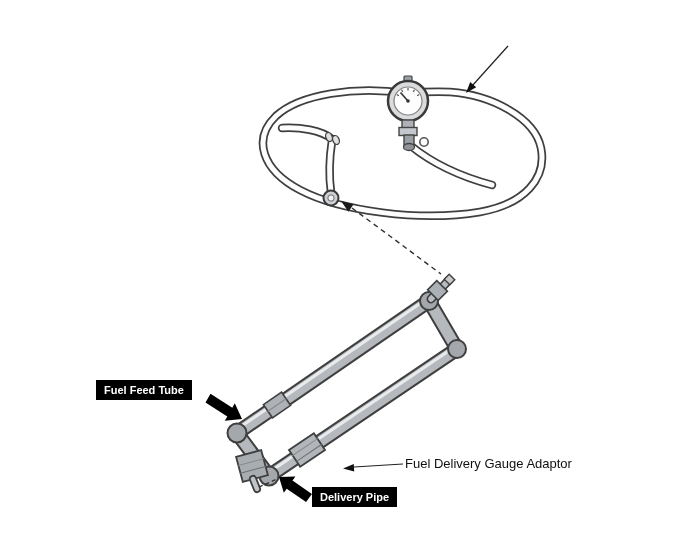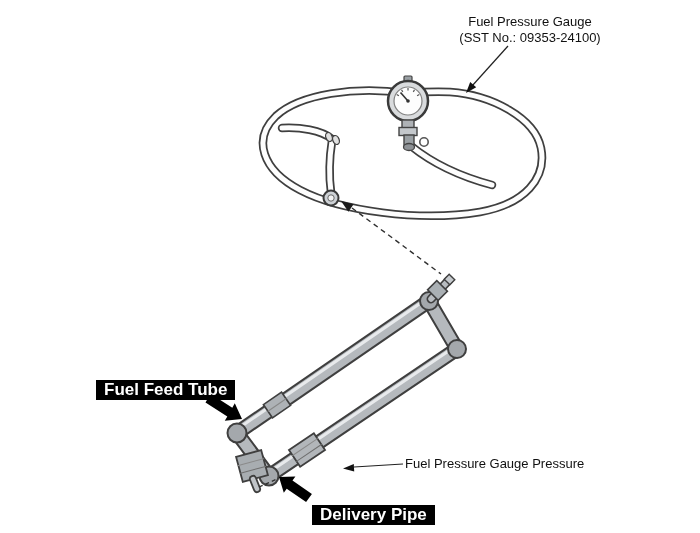--- a/index.html
+++ b/index.html
@@ -7,21 +7,21 @@
     position:relative;width:700px;height:533px;background:#ffffff;
     font-family:"Liberation Sans",sans-serif;overflow:hidden;
   }
   .diagram-svg{position:absolute;left:0;top:0;}
   .callout{
     position:absolute;font-size:13px;color:#111;line-height:16px;white-space:nowrap;
   }
   .callout.center{text-align:center;}
   .black-label{
     position:absolute;background:#000;color:#fff;font-weight:bold;
-    font-size:17px;line-height:16px;padding:2px 8px;white-space:nowrap;
+    font-size:11px;line-height:16px;padding:2px 8px;white-space:nowrap;
   }
 </style>
 </head>
 <body>
 
 <div class="canvas">
 
   <svg class="diagram-svg" width="700" height="533" viewBox="0 0 700 533" xmlns="http://www.w3.org/2000/svg">
 
     <g fill="none" stroke-linecap="round">
@@ -139,26 +139,22 @@
     <g>
       <line x1="508" y1="46" x2="472" y2="86" stroke="#222" stroke-width="1.2"></line>
       <polygon points="466,93 476.2,87.2 470.2,82" fill="#111"></polygon>
     </g>
     <g>
       <line x1="403" y1="464" x2="354" y2="467" stroke="#222" stroke-width="1.2"></line>
       <polygon points="343,468.5 354.2,471.6 353.8,464" fill="#111"></polygon>
     </g>
   </svg>
 
-  <div class="callout center" style="left:420px;top:14px;width:220px;">
-    <div>Fuel Pressure Gauge</div>
-    <div>(SST No.: 09353-24100)</div>
-  </div>
 
   <div class="callout" style="left:405px;top:456px;">
-    <div>Fuel Pressure Gauge Pressure</div>
+    <div>Fuel Delivery Gauge Adaptor</div>
   </div>
 
   <div class="black-label" style="left:96px;top:380px;">Fuel Feed Tube</div>
 
-  <div class="black-label" style="left:312px;top:505px;">Delivery Pipe</div>
+  <div class="black-label" style="left:312px;top:487px;">Delivery Pipe</div>
 
 </div>
 
 </body></html>

